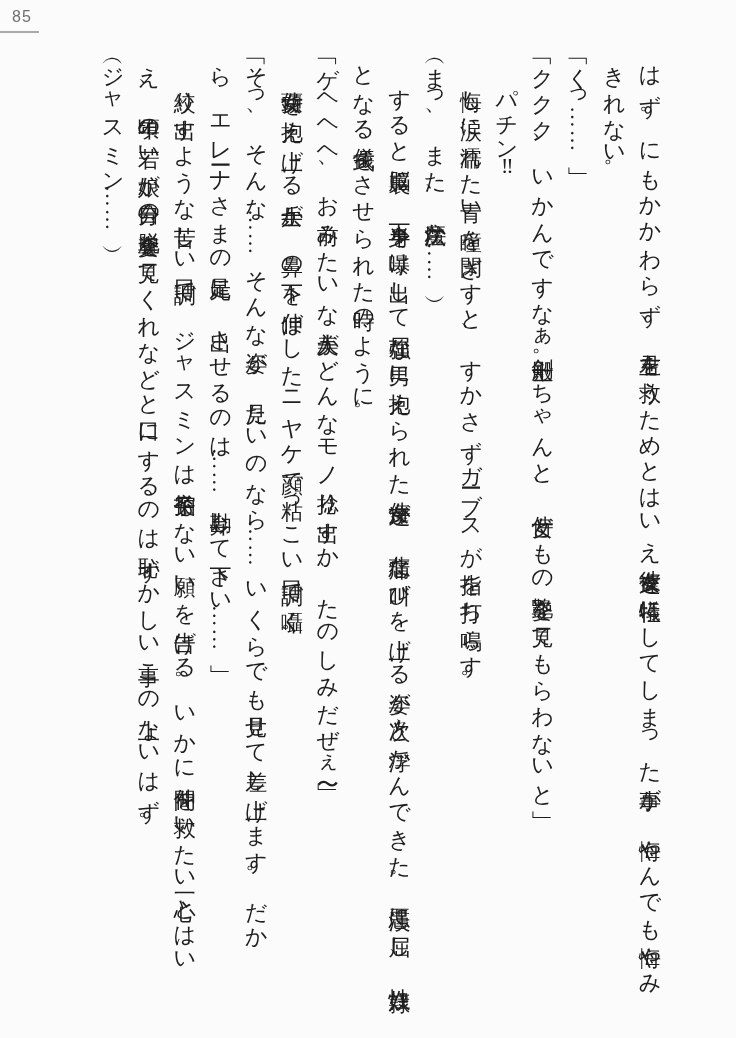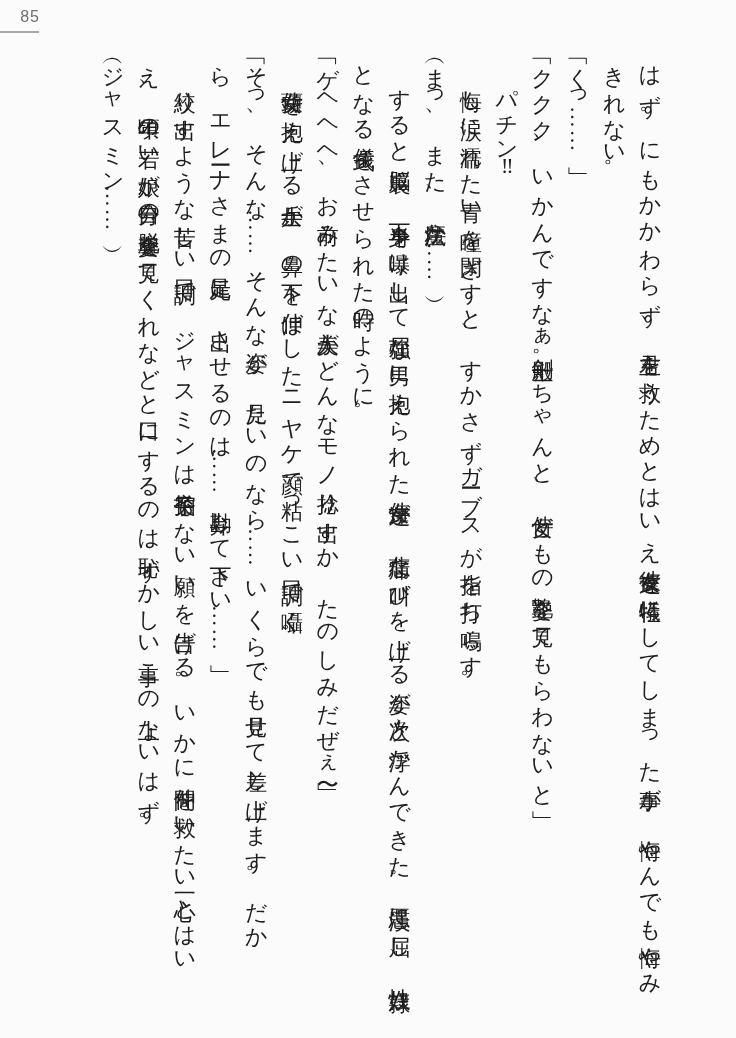--- a/index.html
+++ b/index.html
@@ -22,21 +22,21 @@
   }
   .page {
     position: absolute;
     inset: 0;
   }
   .pagenum {
     position: absolute;
     left: 12px;
     top: 8px;
     width: 28px;
-    text-align: right;
+    text-align: left;
     font-family: "Liberation Sans", sans-serif;
     font-size: 16px;
     letter-spacing: 1px;
     color: var(--pagenum);
   }
   .pagenum-rule {
     position: absolute;
     left: 0;
     top: 31px;
     width: 39px;

